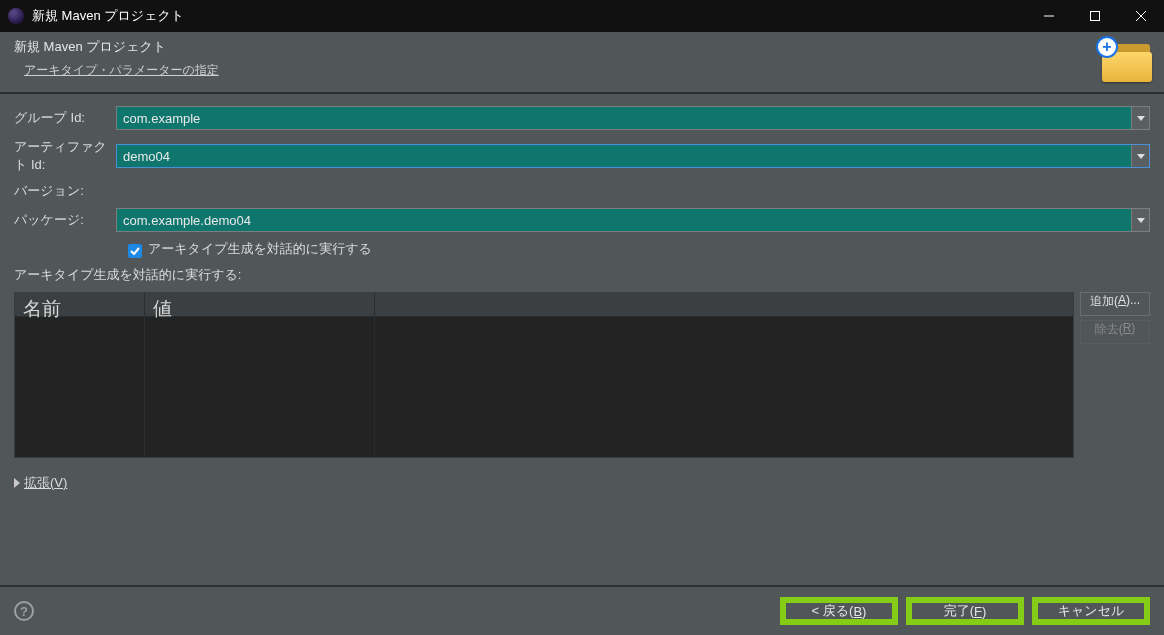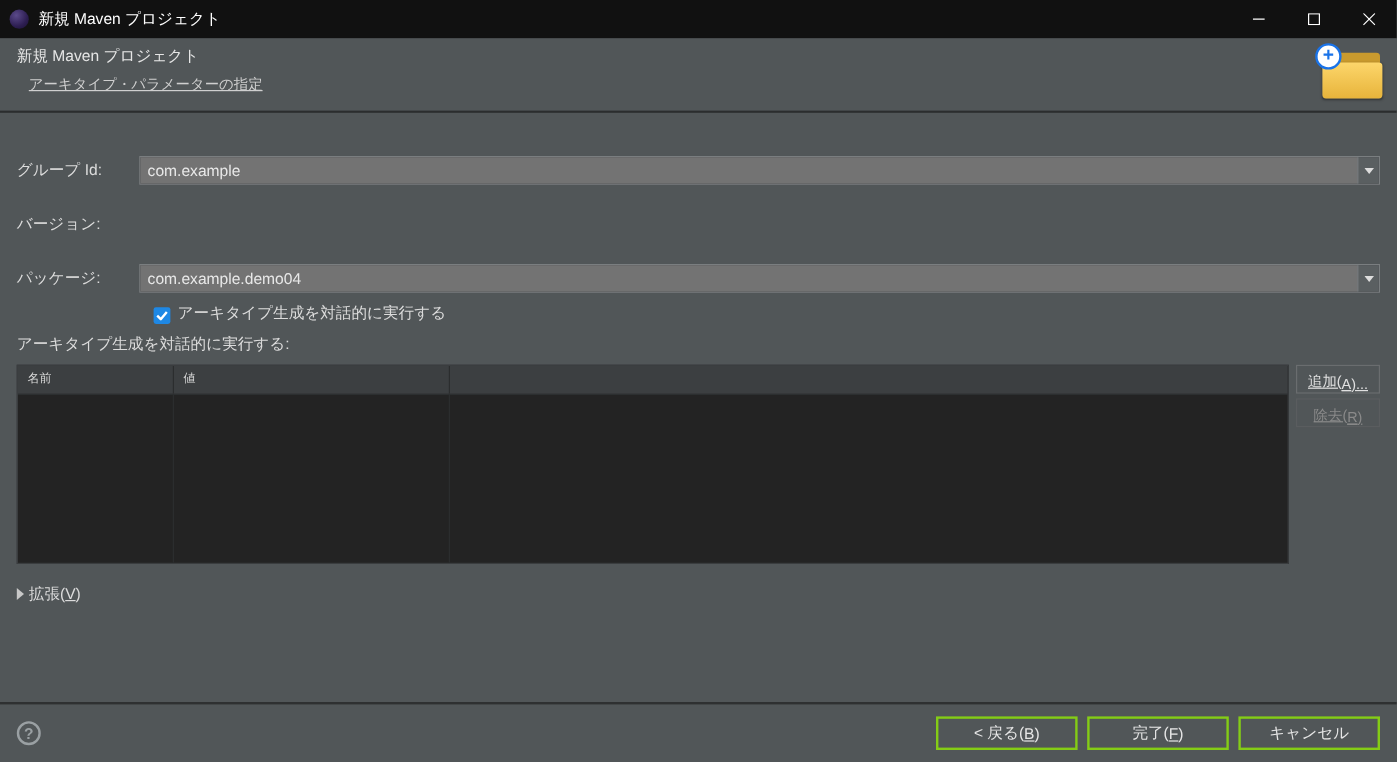--- a/index.html
+++ b/index.html
@@ -50,31 +50,31 @@
   }
   .folder-back { position:absolute; left:10px; top:8px; width:44px; height:34px; background:#c99a2e; border-radius:3px; }
   .folder-front { position:absolute; left:6px; top:16px; width:50px; height:30px; background:linear-gradient(#fdd66b,#e7b43b); border-radius:3px; box-shadow:0 1px 2px rgba(0,0,0,.4);}
   .plus-badge { position:absolute; left:0; top:0; width:22px; height:22px; background:#fff; border:2px solid #1a73e8; border-radius:50%; display:flex; align-items:center;justify-content:center; color:#1a73e8; font-weight:bold; font-size:16px;}
   .strong-divider { height:2px; background:#2b2d2e; }
 
   
   .form {
     padding: 12px 14px 4px 14px;
   }
-  .row { display:flex; align-items:center; margin-bottom: 8px; margin-top: 24px; }
+  .row { display:flex; align-items:center; margin-bottom: 8px; }
   .row .lbl { width: 102px; color:#dcdcdc; font-size:13px; }
   .combo {
     display:flex; align-items:stretch;
     border: 1px solid #7a7e80;
     background: #3c3f41;
     height: 24px;
   }
   .combo.wide { flex: 1; }
   .combo input {
-    flex:1; border:none; background:#737373; color:#e8e8e8;
+    flex:1; border:none; background:#0f766e; color:#e8e8e8;
     padding: 0 6px; font-size:13px; outline:none;
   }
   .combo.focused { border-color:#4a90d9; box-shadow:0 0 0 1px #3b6ea5 inset; }
   .combo .drop {
     width:18px; background:#5a5f61; border-left:1px solid #7a7e80;
     display:flex; align-items:center; justify-content:center;
   }
   .combo .drop svg { fill:#ddd; }
   .version-combo { width: 176px; }
 
@@ -84,57 +84,57 @@
     display:flex; align-items:center; justify-content:center;
   }
   .chk svg { stroke:#fff; stroke-width:2; fill:none; }
 
   .section-label { color:#dcdcdc; font-size:13px; margin: 4px 0 4px 0; }
 
   
   .table-area { display:flex; gap:6px; padding: 0 14px; }
   .table { flex:1; border:1px solid #3a3d3f; background:#232323; height: 166px; display:flex; flex-direction:column;}
   .thead { display:flex; background:#3c3f41; border-bottom:1px solid #2b2d2e; height:24px; }
-  .th { border-right:1px solid #2b2d2e; padding:3px 8px; color:#d8d8d8; font-size:10px; }
+  .th { border-right:1px solid #2b2d2e; padding:3px 8px; color:#d8d8d8; font-size:19px; }
   .th.name { width:130px; }
   .th.value { width:230px; }
   .th.last { flex:1; border-right:none; }
   .tbody { flex:1; display:flex; }
   .tcol { border-right:1px solid #2b2d2e; }
   .tcol.name { width:130px; }
   .tcol.value { width:230px; }
   .tcol.last { flex:1; border-right:none; }
 
   .side-btns { width:70px; display:flex; flex-direction:column; gap:4px; }
   .sbtn {
     height:24px; border:1px solid #6a6d6f; background:#515658; color:#e0e0e0;
-    font-size:12px; display:flex; align-items:flex-end; justify-content:center; padding:0 4px;text-decoration:underline;
+    font-size:12px; display:flex; align-items:flex-start; justify-content:center; padding:0 4px;
   }
   .sbtn.disabled { color:#8a8a8a; border-color:#5a5d5f; }
 
-  .expander { display:flex; align-items:center; gap:4px; padding: 16px 14px 0 14px; color:#dcdcdc; font-size:13px;}
+  .expander { display:flex; align-items:center; gap:4px; padding: 16px 14px 0 14px; color:#dcdcdc; font-size:13px;text-decoration:underline;}
   .expander .tri { width:0;height:0;border-top:5px solid transparent;border-bottom:5px solid transparent;border-left:6px solid #c8c8c8; }
 
   .spacer { flex:1; }
 
   
   .bottom {
     border-top:2px solid #2e3031;
     height:50px;
     display:flex; align-items:center;
     padding: 0 14px;
     gap:8px;
   }
   .help {
     width:20px;height:20px;border:2px solid #9aa0a3;border-radius:50%;
     display:flex;align-items:center;justify-content:center;color:#9aa0a3;font-weight:bold;font-size:13px;
   }
   .bottom .grow { flex:1; }
   .btn {
-    min-width:118px; height:28px; border:2px solid #84cc16; background:#515658;
+    min-width:118px; height:28px; border:6px solid #84cc16; background:#515658;
     color:#e6e6e6; font-size:13px; display:flex; align-items:center; justify-content:center;
     padding: 0 12px;
   }
   .btn.disabled { color:#8a8a8a; border-color:#5a5d5f; }
   .mnemonic { text-decoration: underline; }
 </style>
 </head>
 <body>
 
 <div class="titlebar">
@@ -176,20 +176,31 @@
     <div class="combo wide">
       <input value="com.example" style="">
       <div class="drop">
         <svg width="8" height="5">
             <polygon points="0,0 8,0 4,5"></polygon>
           </svg>
       </div>
     </div>
   </div>
 
+  <div class="row">
+    <div class="lbl">アーティファクト Id:</div>
+    <div class="combo wide focused">
+      <input value="demo04" style="">
+      <div class="drop">
+        <svg width="8" height="5">
+            <polygon points="0,0 8,0 4,5"></polygon>
+          </svg>
+      </div>
+    </div>
+  </div>
 
   <div class="row">
     <div class="lbl">バージョン:</div>
   </div>
 
   <div class="row">
     <div class="lbl">パッケージ:</div>
     <div class="combo wide">
       <input value="com.example.demo04" style="">
       <div class="drop">

